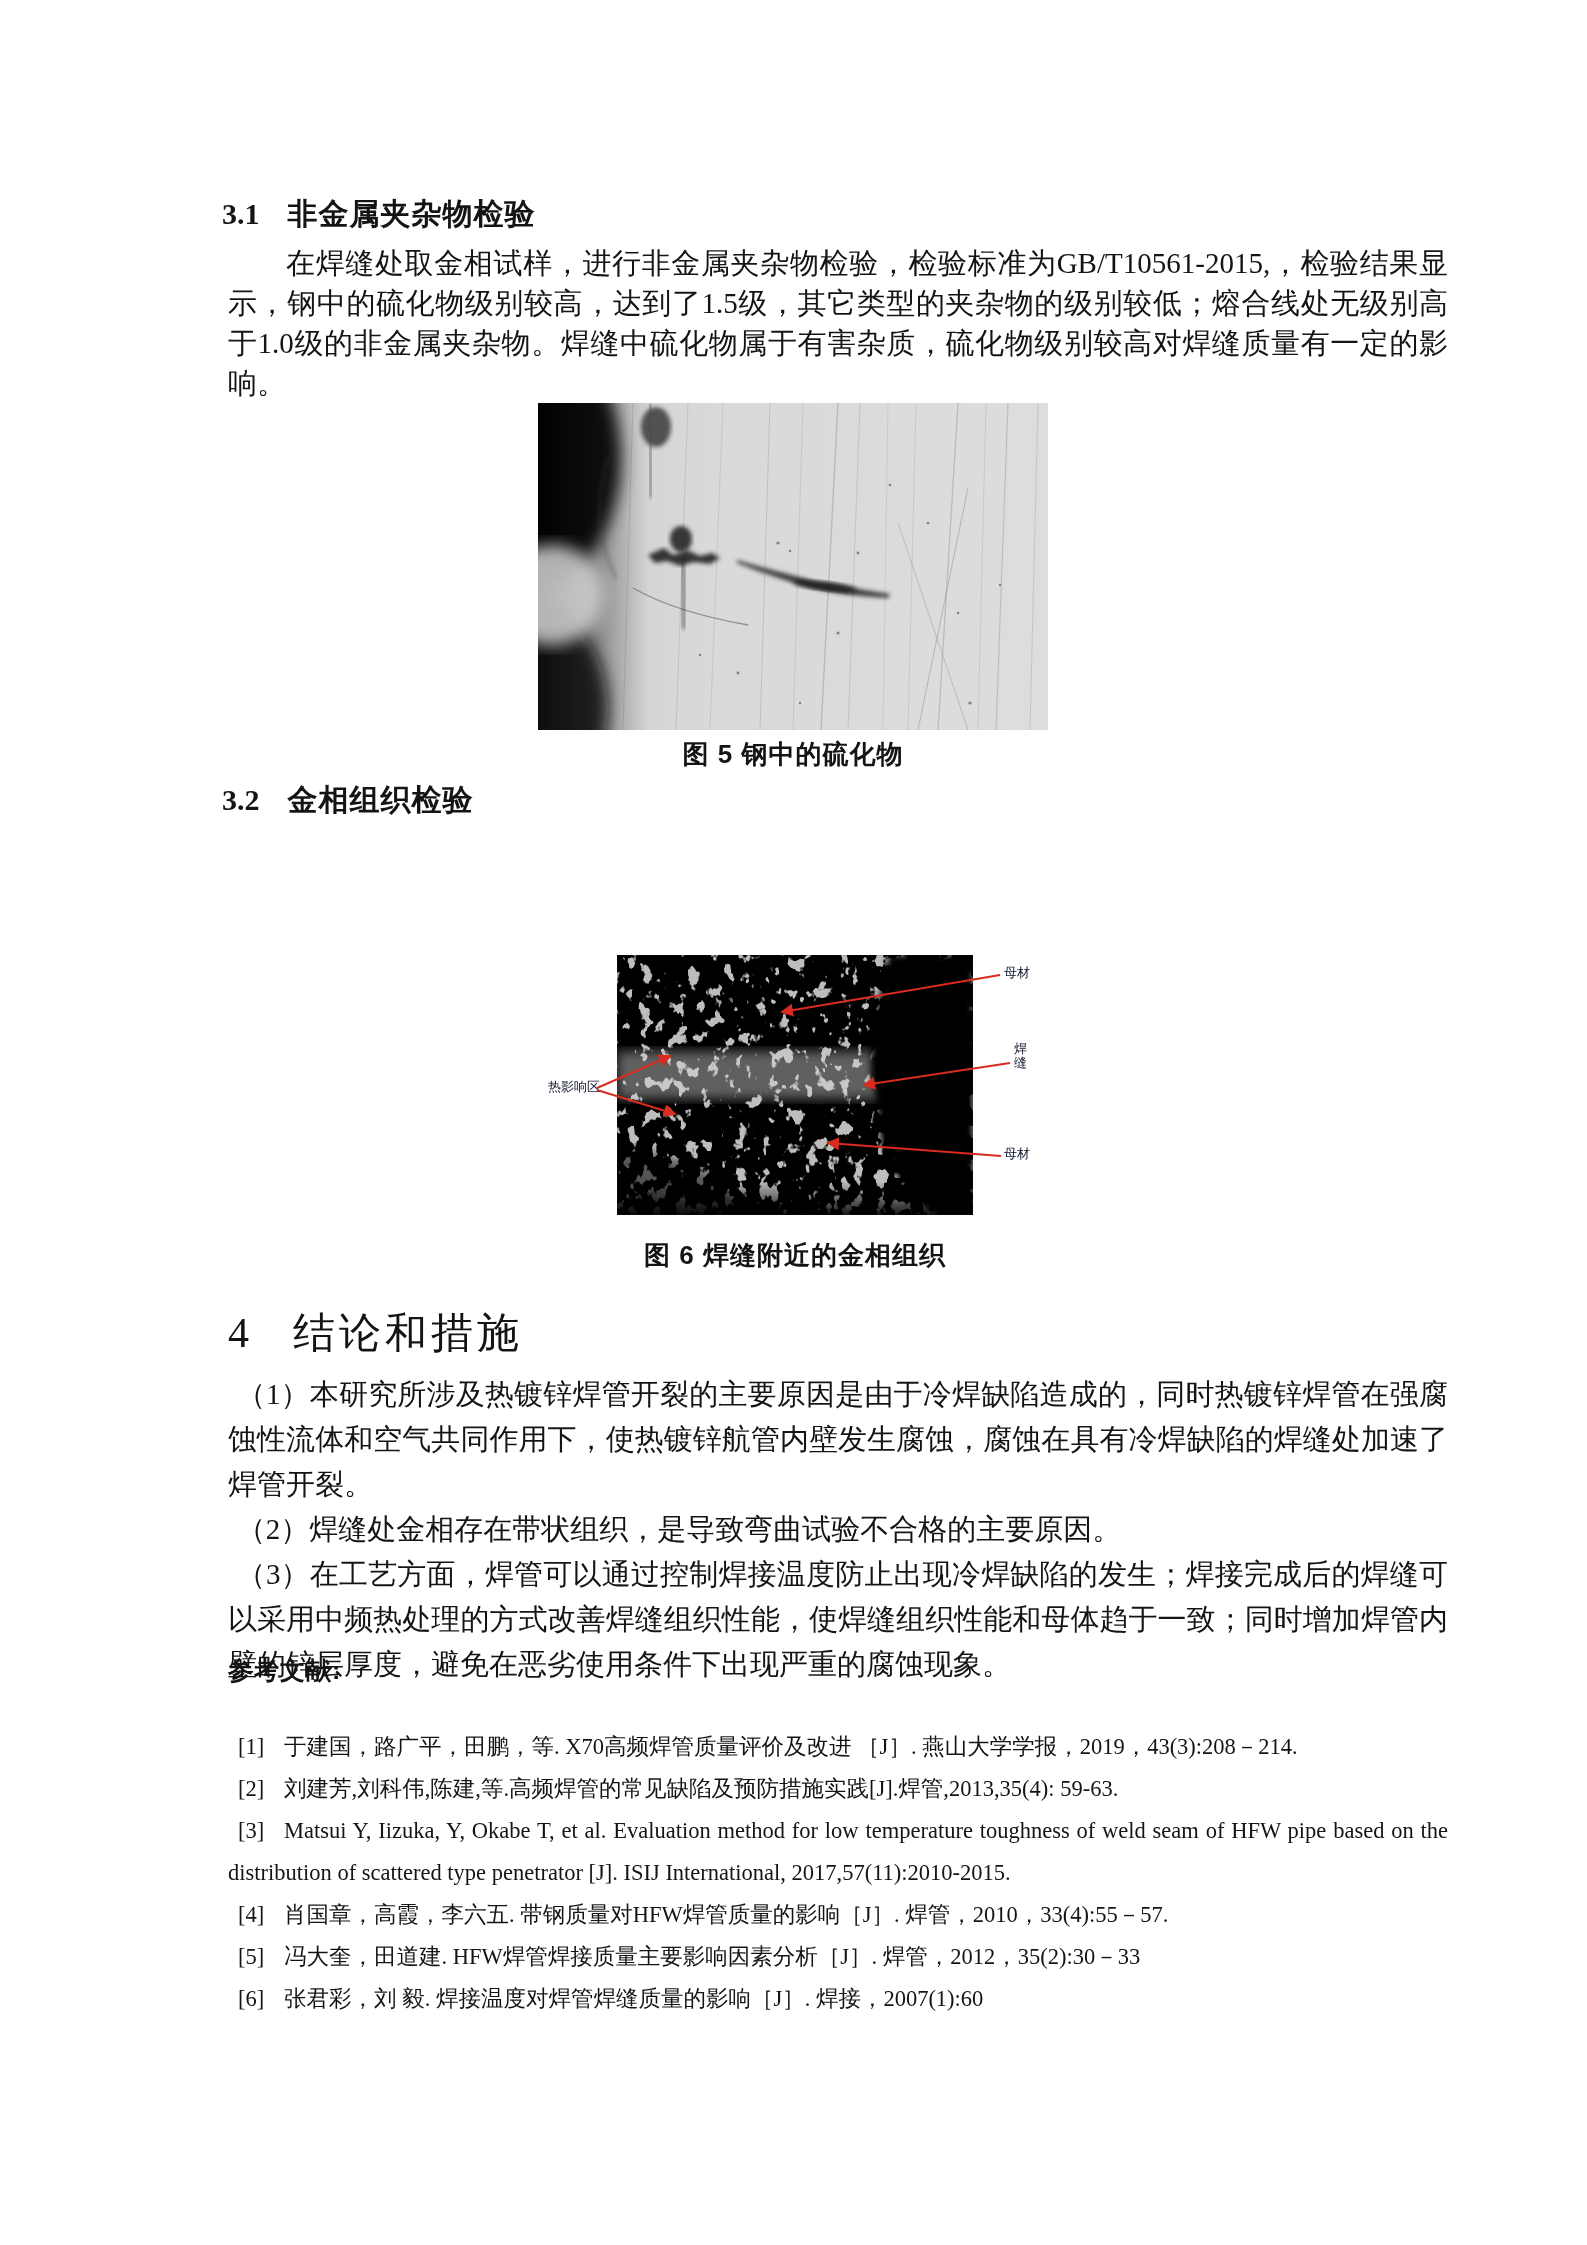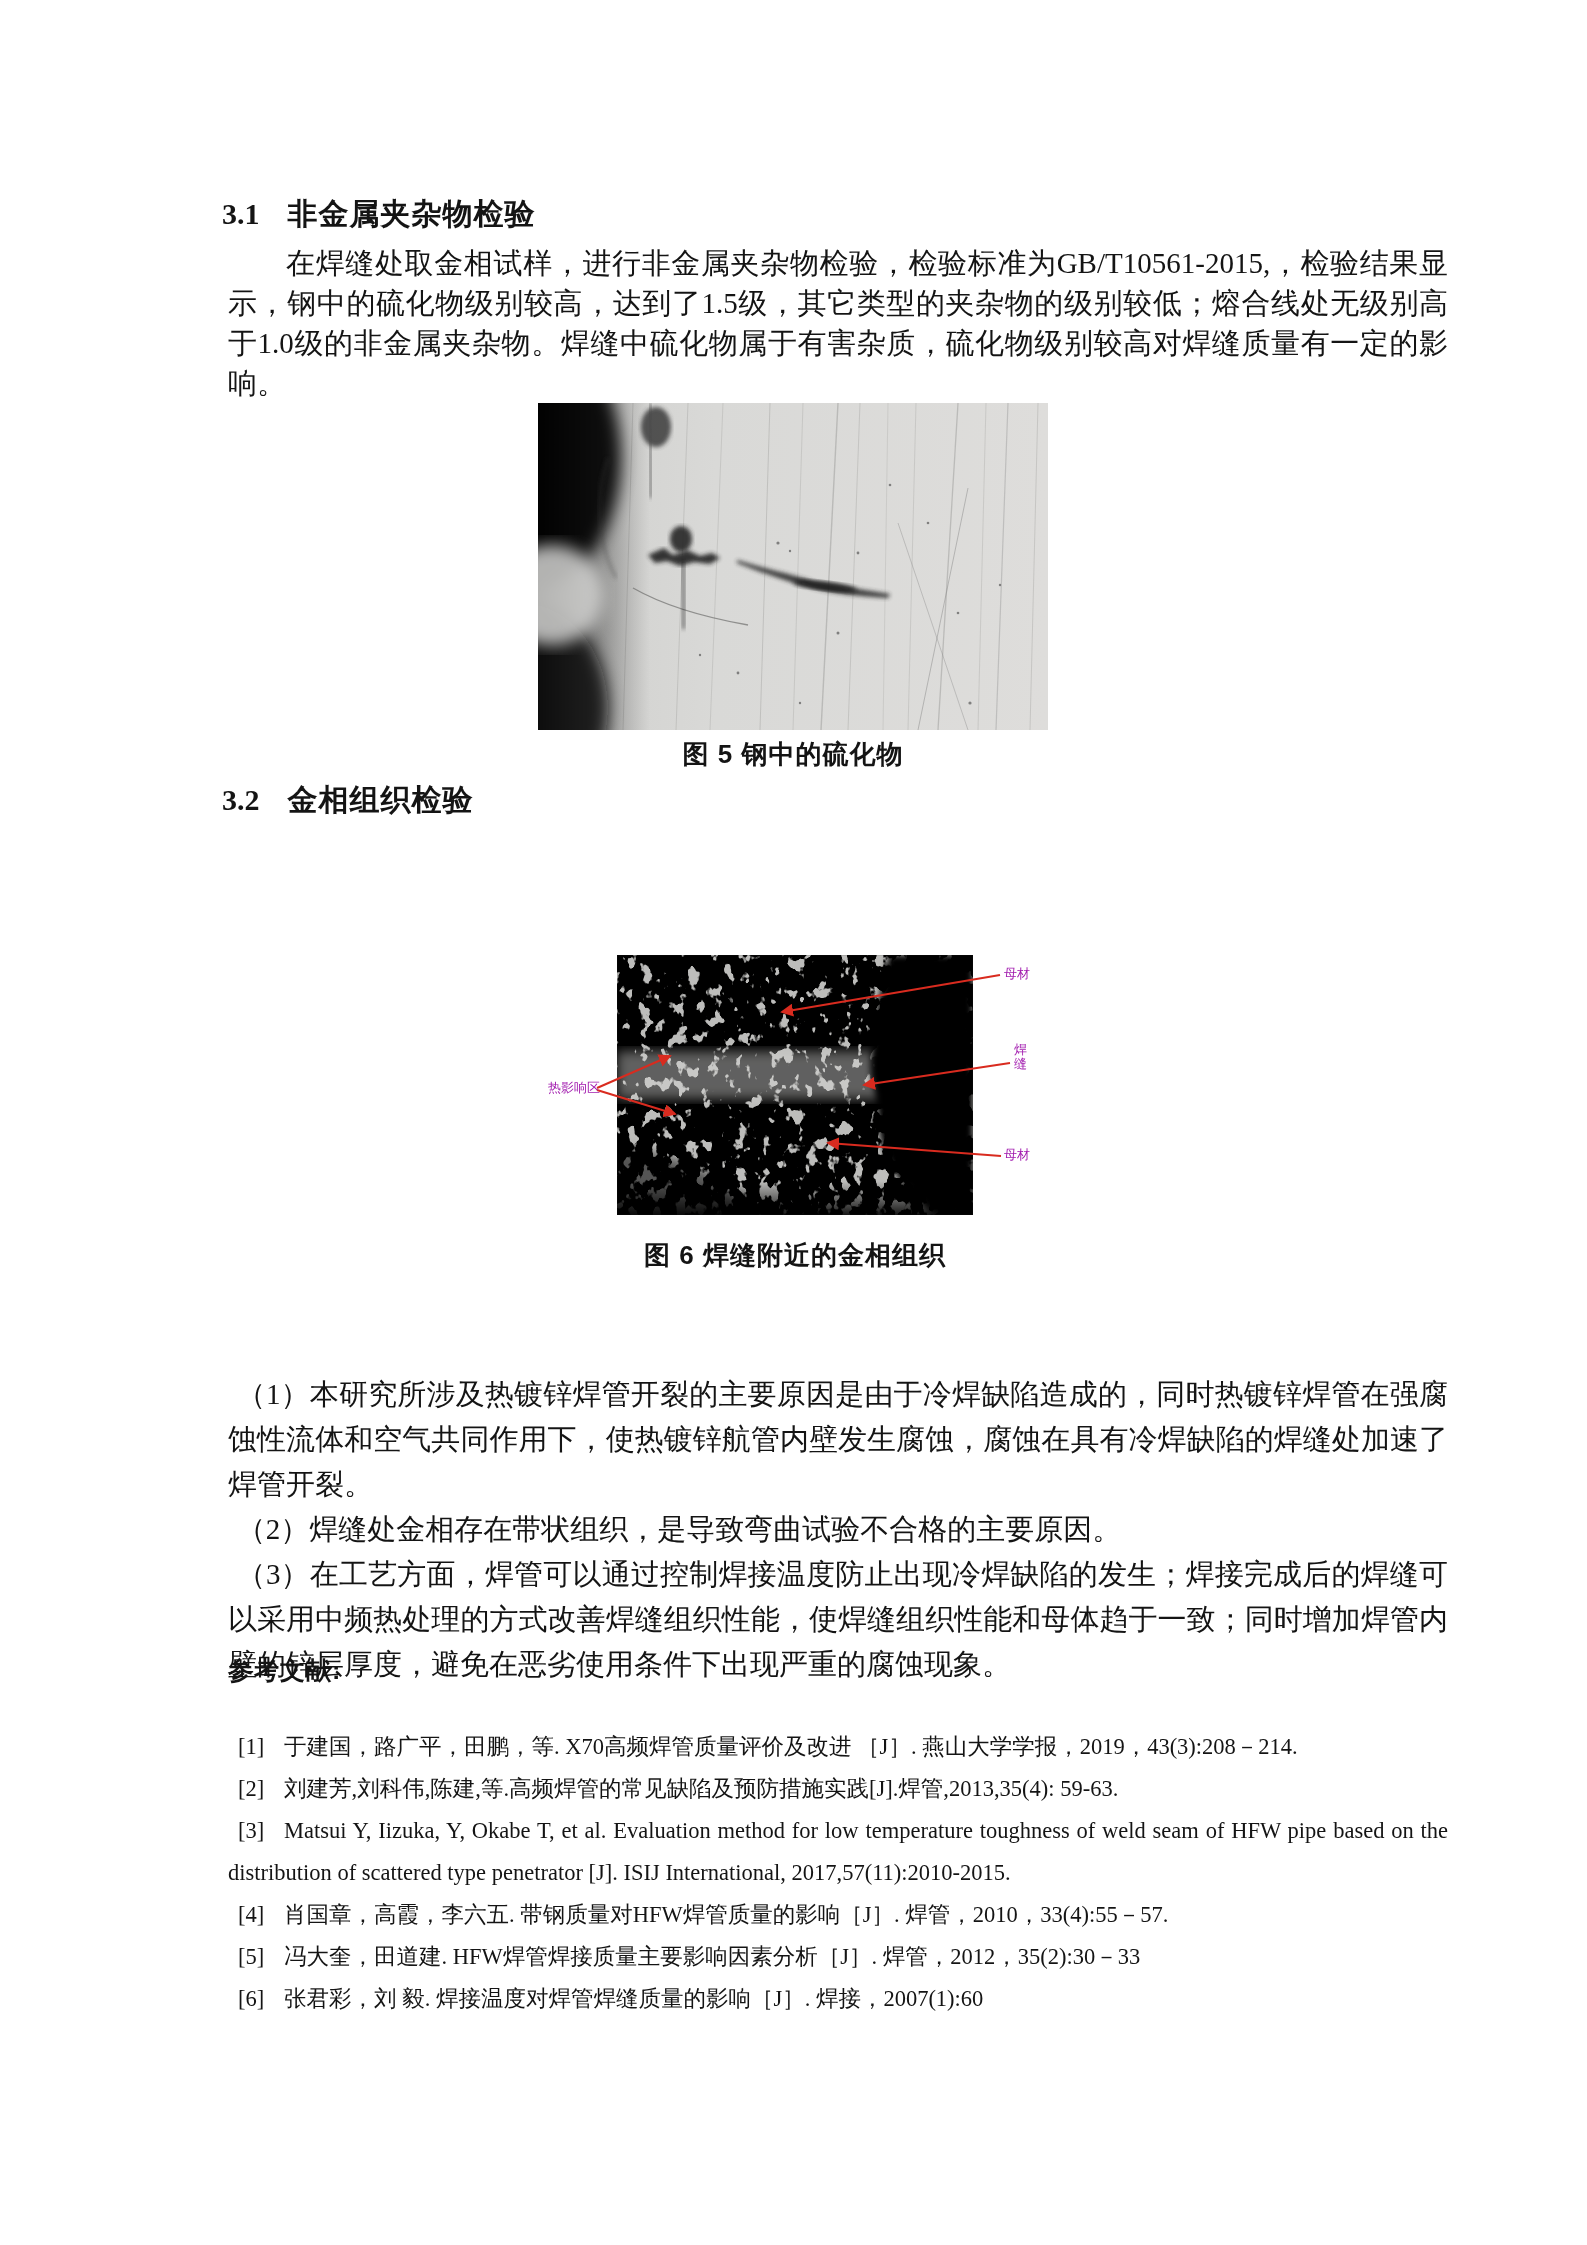--- a/index.html
+++ b/index.html
@@ -27,21 +27,21 @@
   .h4 .ttl{letter-spacing:4px;}
   
   .concl{left:228px;width:1220px;font-size:29px;line-height:45px;text-align:justify;}
   .concl p{margin:0;text-indent:0.3em;}
   
   .refhead{left:228px;font-family:"Liberation Sans","DejaVu Sans",sans-serif;font-weight:700;font-size:25px;line-height:30px;letter-spacing:1px;}
   .refs{left:228px;width:1220px;font-size:22.5px;line-height:42px;text-align:justify;}
   .refs p{margin:0;}
   .refs .mk{display:inline-block;width:56px;padding-left:10px;box-sizing:border-box;}
   
-  .figlabel{font-family:Liberation Sans, sans-serif;font-size:13px;line-height:14px;color:#a21caf;white-space:nowrap;}
+  .figlabel{font-family:Liberation Mono, monospace;font-size:13px;line-height:14px;color:#0f172a;white-space:nowrap;}
   .figlabel.vert{white-space:normal;width:1em;word-break:break-all;text-align:center;}
   .fig-img{display:block;}
 </style>
 </head>
 <body>
 
 <div class="page">
 
   <div class="abs h3" style="top:196px;">
     <span class="num">3.1</span><span class="ttl">非金属夹杂物检验</span>
@@ -182,20 +182,23 @@
     </svg>
 
     <div class="abs figlabel" style="left:118px;top:126px;">热影响区</div>
     <div class="abs figlabel" style="left:574px;top:12px;">母材</div>
     <div class="abs figlabel vert" style="left:584px;top:88px;">焊缝</div>
     <div class="abs figlabel" style="left:574px;top:193px;">母材</div>
   </div>
 
   <div class="abs cap" style="left:617px;top:1238px;width:356px;white-space:nowrap;text-align:center;">图 6 焊缝附近的金相组织</div>
 
+  <div class="abs h4" style="top:1308px;">
+    <span class="num">4</span><span class="ttl">结论和措施</span>
+  </div>
 
   <div class="abs concl" style="top:1372px;">
     <p>（1）本研究所涉及热镀锌焊管开裂的主要原因是由于冷焊缺陷造成的，同时热镀锌焊管在强腐蚀性流体和空气共同作用下，使热镀锌航管内壁发生腐蚀，腐蚀在具有冷焊缺陷的焊缝处加速了焊管开裂。</p>
     <p>（2）焊缝处金相存在带状组织，是导致弯曲试验不合格的主要原因。</p>
     <p>（3）在工艺方面，焊管可以通过控制焊接温度防止出现冷焊缺陷的发生；焊接完成后的焊缝可以采用中频热处理的方式改善焊缝组织性能，使焊缝组织性能和母体趋于一致；同时增加焊管内壁的锌层厚度，避免在恶劣使用条件下出现严重的腐蚀现象。</p>
   </div>
 
   <div class="abs refhead" style="top:1655px;">参考文献:</div>
 
   <div class="abs refs" style="top:1726px;">

